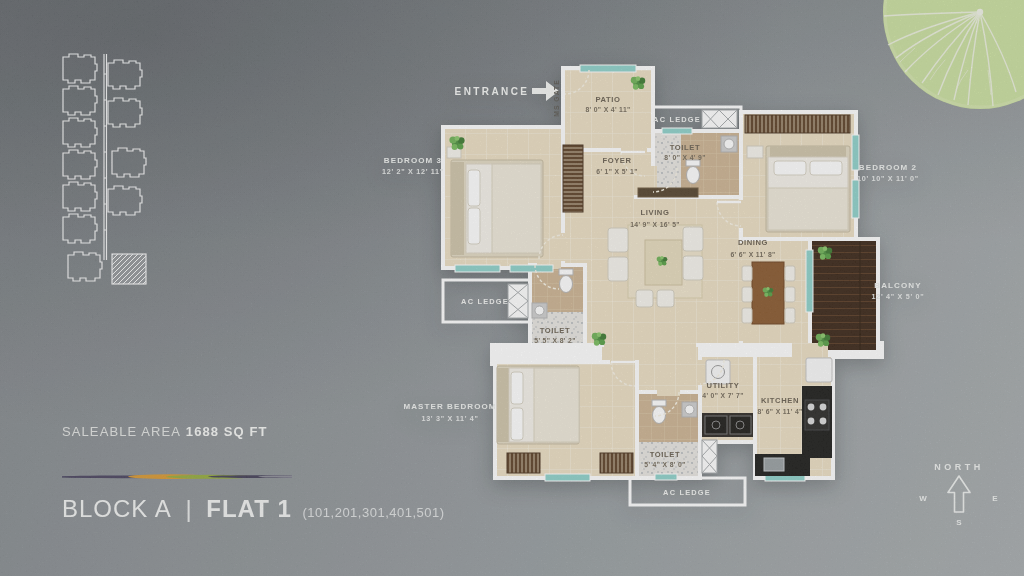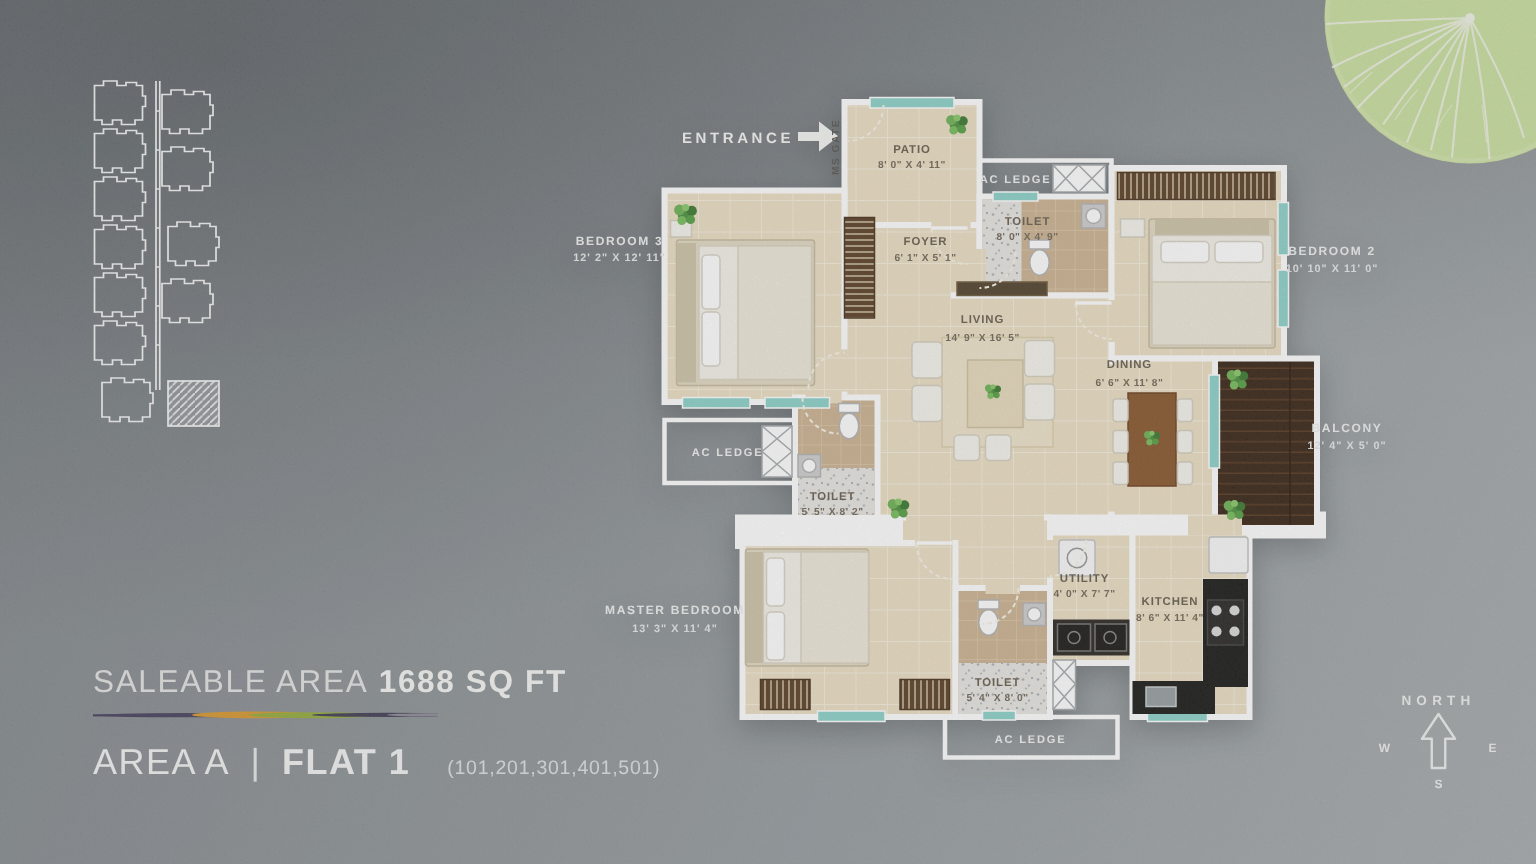--- a/index.html
+++ b/index.html
@@ -18,27 +18,27 @@
   .wl{font-size:7.4px;font-weight:700;fill:#f2f3f1;letter-spacing:1.2px;text-anchor:middle;}
   .ent{font-size:10px;font-weight:700;fill:#f5f6f4;letter-spacing:2.4px;text-anchor:middle;}
   .msg{font-size:6.8px;font-weight:700;fill:#5d5a54;letter-spacing:1px;text-anchor:middle;}
   .doorArc{fill:none;stroke:#f8f3e6;stroke-width:1.4;stroke-dasharray:3 2.2;}
   .doorLeaf{stroke:#ffffff;stroke-width:2.4;}
   .room{stroke:#ffffff;stroke-width:4;}
   .ledge{fill:none;stroke:#ffffff;stroke-width:3;}
   .win{fill:#8fd2cb;stroke:#ffffff;stroke-width:1;}
   .furn{fill:#f6f4ee;stroke:#d5cfc0;stroke-width:1;}
   .info{position:absolute;left:62px;top:421px;color:#e3e5e3;}
-  .info .ln{font-size:21px;letter-spacing:1.1px;line-height:21px;white-space:nowrap;margin-top:23px;}
+  .info .ln{font-size:13px;letter-spacing:1.1px;line-height:21px;white-space:nowrap;}
   .info .ln b{color:#f5f6f4;font-weight:700;}
   .title{position:absolute;left:62px;top:495px;color:#f2f3f2;font-size:24px;letter-spacing:1px;white-space:nowrap;}
   .title .blk{font-weight:300;}
   .title .sep{font-weight:300;margin:0 6px;color:#e8eae9;}
   .title .flt{font-weight:700;}
-  .title .unit{font-size:13px;font-weight:400;color:#dfe1e2;letter-spacing:.5px;margin-left:17px;}
+  .title .unit{font-size:13px;font-weight:400;color:#dfe1e2;letter-spacing:.5px;margin-left:3px;}
   .noise{position:absolute;inset:0;pointer-events:none;}
 </style>
 </head>
 <body>
 
 <div class="stage">
 
   <svg class="abs" style="left:860px;top:0;width:164px;height:124px" viewBox="0 0 164 124">
     <circle cx="120" cy="12" r="97" fill="#cbe0a0"></circle>
     <circle cx="120" cy="12" r="95" fill="none" stroke="#d9e8b4" stroke-width="3" opacity=".6"></circle>
@@ -359,21 +359,21 @@
   <svg class="abs" style="left:62px;top:472px;width:230px;height:10px" viewBox="0 0 230 10">
     <rect x="0" y="4.2" width="140" height="1.4" fill="#45405c"></rect>
     <ellipse cx="60" cy="4.8" rx="58" ry="1.4" fill="#4a4460"></ellipse>
     <ellipse cx="108" cy="4.6" rx="42" ry="2.3" fill="#d99a33"></ellipse>
     <ellipse cx="148" cy="4.8" rx="44" ry="2" fill="#95ad3f"></ellipse>
     <ellipse cx="196" cy="4.6" rx="50" ry="1.4" fill="#454058"></ellipse>
     <ellipse cx="222" cy="4.6" rx="26" ry="1.1" fill="#8e8f9a"></ellipse>
   </svg>
 
   <div class="title">
-    <span class="blk">AREA A</span>
+    <span class="blk">BLOCK A</span>
     <span class="sep">|</span>
     <span class="flt">FLAT 1</span>
     <span class="unit">(101,201,301,401,501)</span>
   </div>
 
   <svg class="abs" style="left:903px;top:456px;width:112px;height:78px" viewBox="0 0 112 78">
     <text x="56" y="14" text-anchor="middle" font-size="9" font-weight="700" fill="#eef0ee" letter-spacing="3.5">NORTH</text>
     <path d="M56,20 L67,36.5 L60.5,36.5 L60.5,56 L51.5,56 L51.5,36.5 L45,36.5 Z" fill="none" stroke="#eef0ee" stroke-width="1.6" stroke-linejoin="round"></path>
     <text x="20" y="45" text-anchor="middle" font-size="8" font-weight="700" fill="#eef0ee">W</text>
     <text x="92" y="45" text-anchor="middle" font-size="8" font-weight="700" fill="#eef0ee">E</text>

